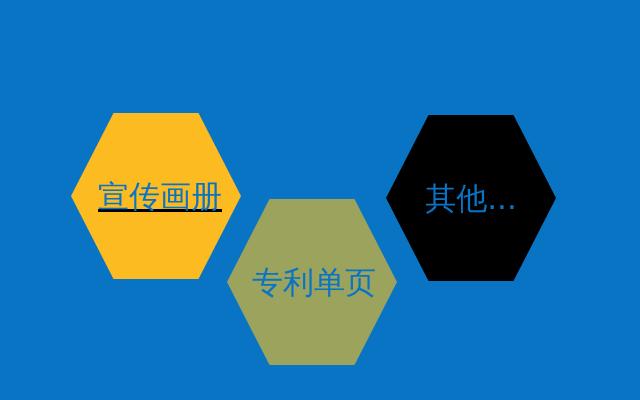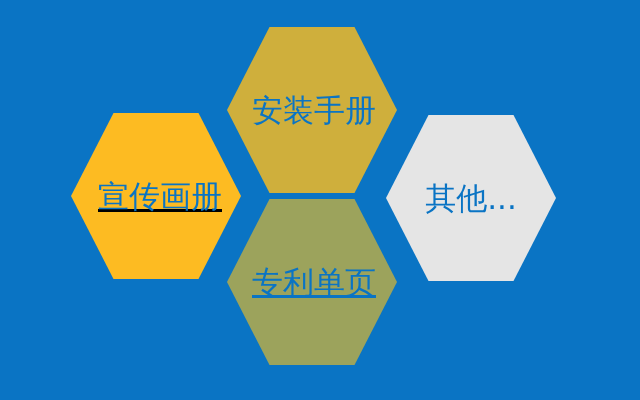--- a/index.html
+++ b/index.html
@@ -81,25 +81,22 @@
 </style>
 </head>
 <body>
 
 <div id="stage" style="background-color: rgb(10, 116, 196);">
 
   <div class="hex" id="hex-brochure" style="background-color: rgb(253, 187, 34);">
     <span class="hex-label" style="color: rgb(10, 116, 196);">宣传画册</span>
   </div>
 
-  <div class="hex" id="hex-manual" style="background-color: rgb(207, 175, 60);">
-    <span class="hex-label" style="color: rgb(10, 116, 196);">安装手册</span>
+
+  <div class="hex" id="hex-patent" style="background-color: rgb(156, 163, 92);">
+    <span class="hex-label" style="color: rgb(10, 116, 196);">专利单页</span>
   </div>
 
-  <div class="hex" id="hex-patent" style="background-color: rgb(156, 163, 92);">
-    <span class="hex-label" style="color: rgb(10, 116, 196); text-decoration: underline;">专利单页</span>
-  </div>
-
-  <div class="hex" id="hex-other" style="background-color: #e5e5e5;">
+  <div class="hex" id="hex-other" style="background-color: #000000;">
     <span class="hex-label" style="color: rgb(10, 116, 196);">其他...</span>
   </div>
 
 </div>
 
 </body></html>

